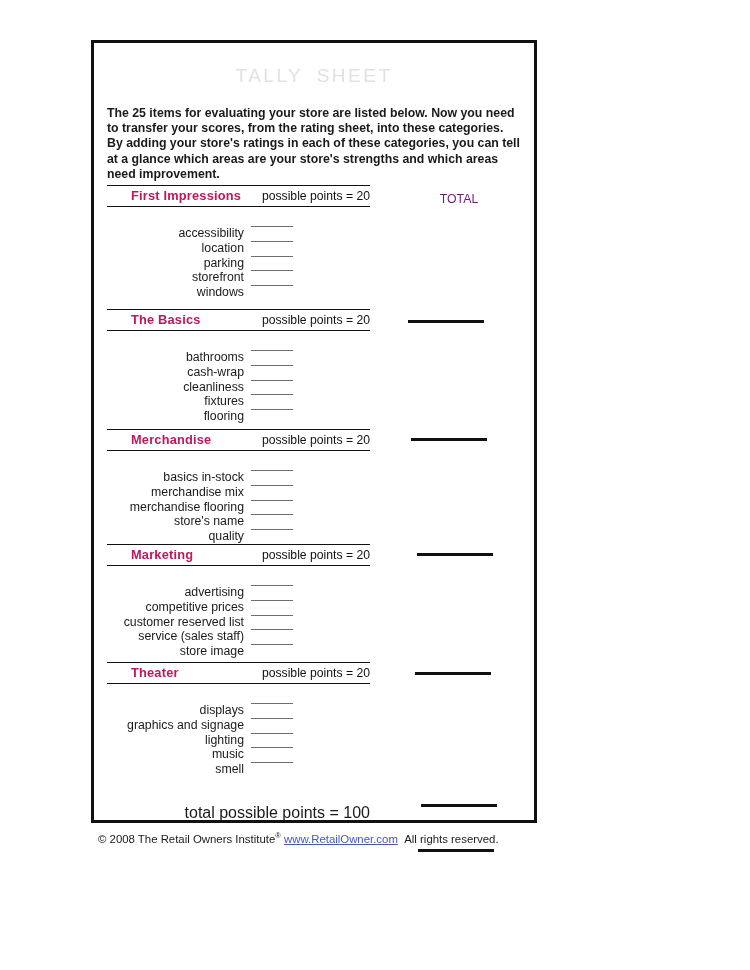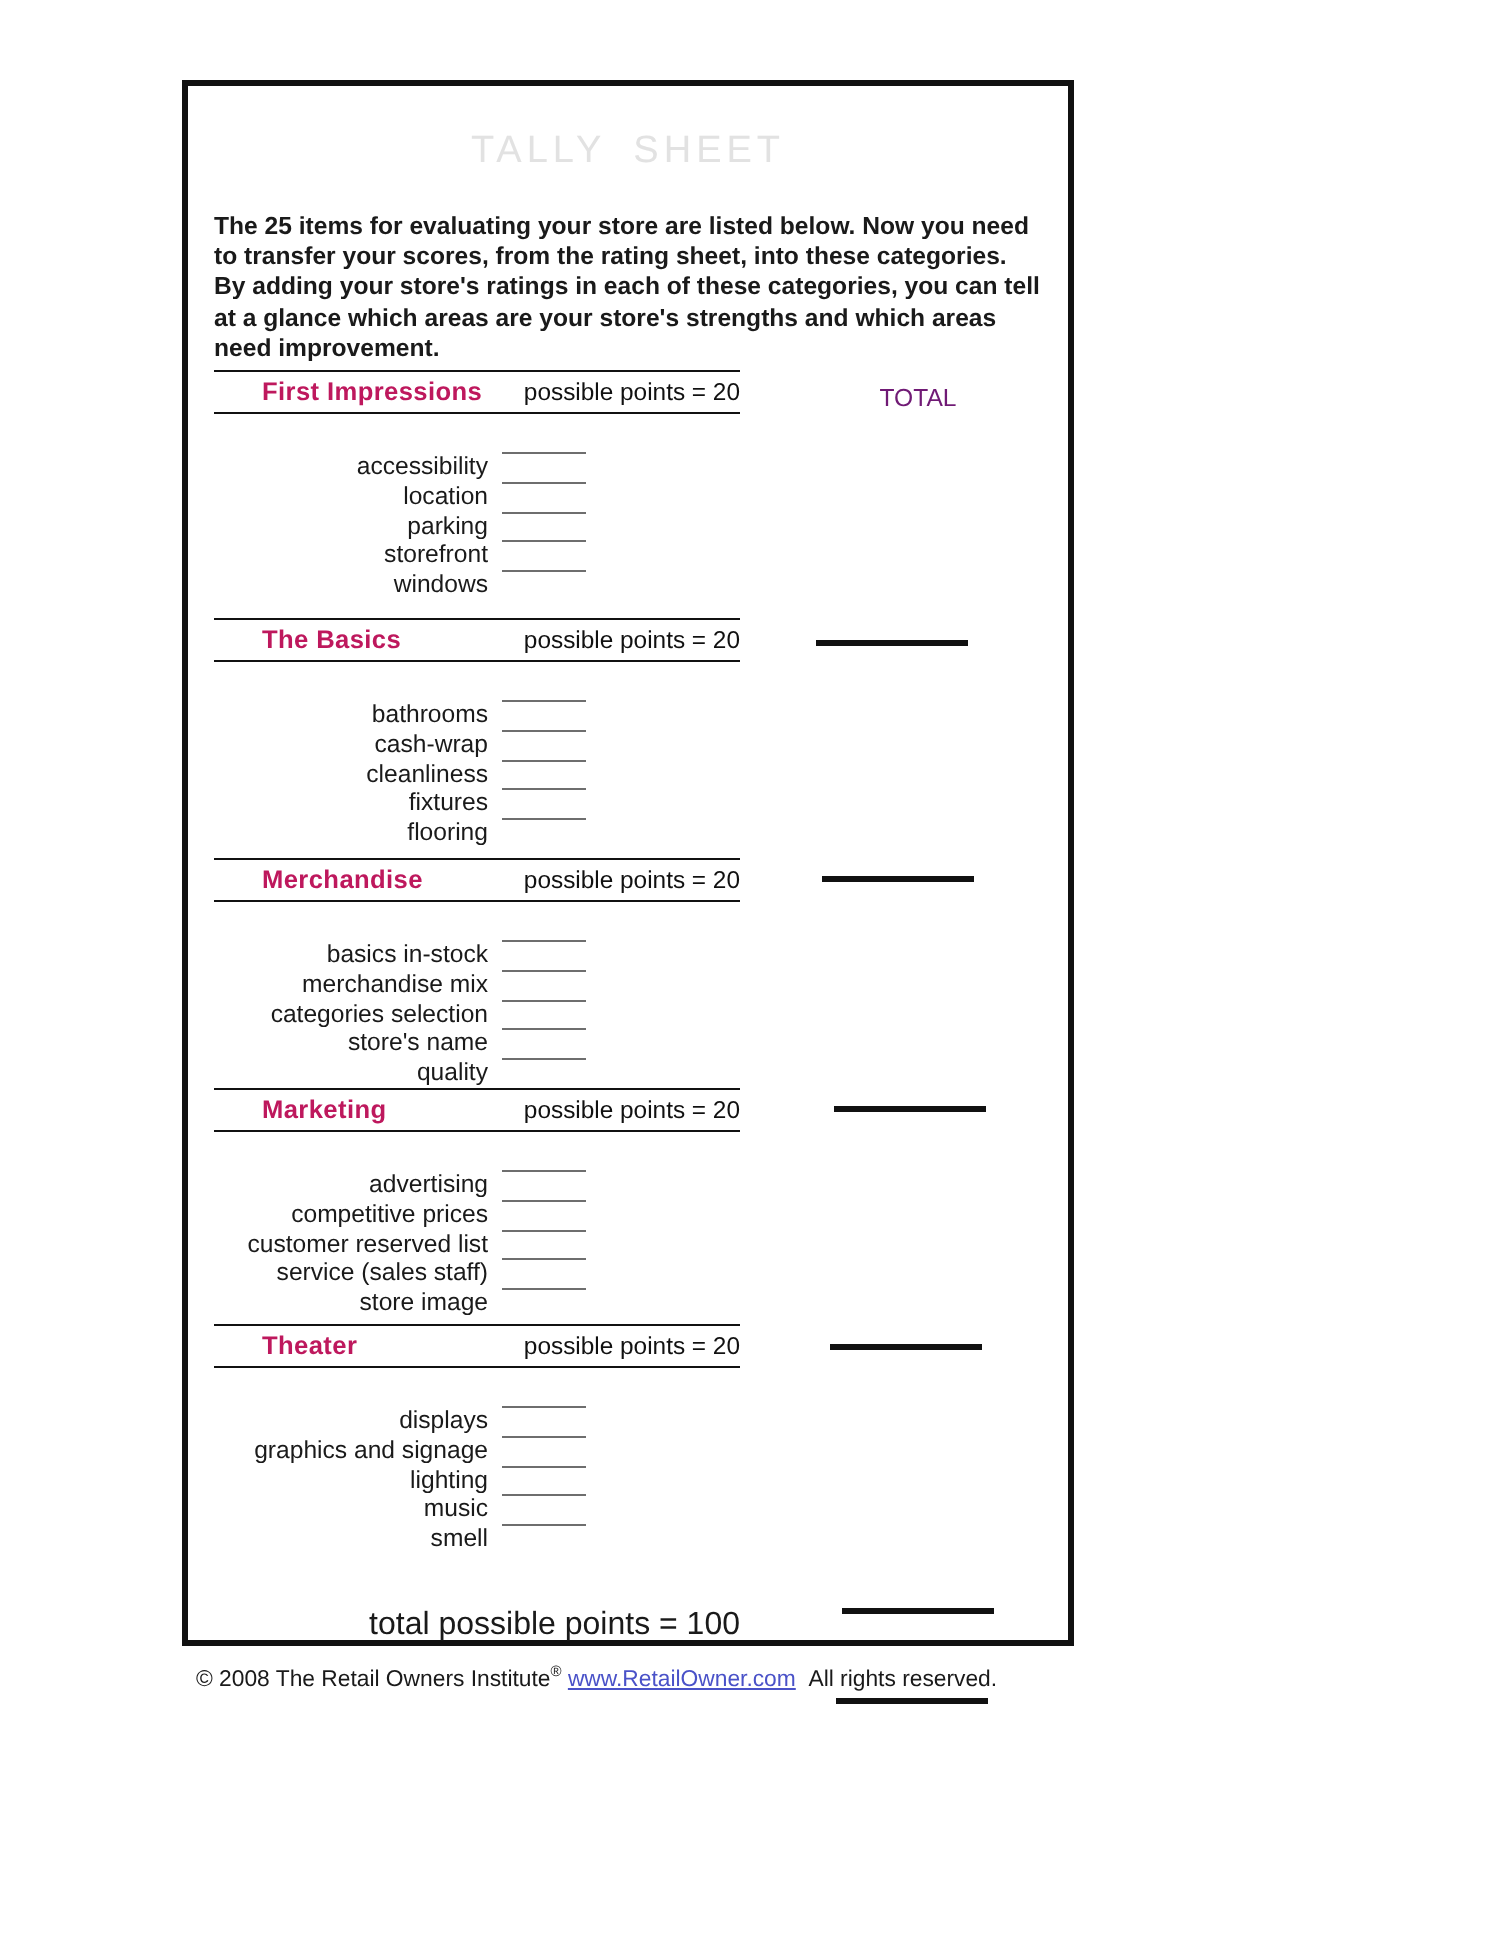--- a/index.html
+++ b/index.html
@@ -289,21 +289,21 @@
           <ul class="item-list">
             <li class="item-row">
               <span class="item-label">basics in-stock</span>
               <span class="item-blank"></span>
             </li>
             <li class="item-row">
               <span class="item-label">merchandise mix</span>
               <span class="item-blank"></span>
             </li>
             <li class="item-row">
-              <span class="item-label">categories selection</span>
+              <span class="item-label">merchandise flooring</span>
               <span class="item-blank"></span>
             </li>
             <li class="item-row">
               <span class="item-label">store's name</span>
               <span class="item-blank"></span>
             </li>
             <li class="item-row">
               <span class="item-label">quality</span>
               <span class="item-blank"></span>
             </li>

